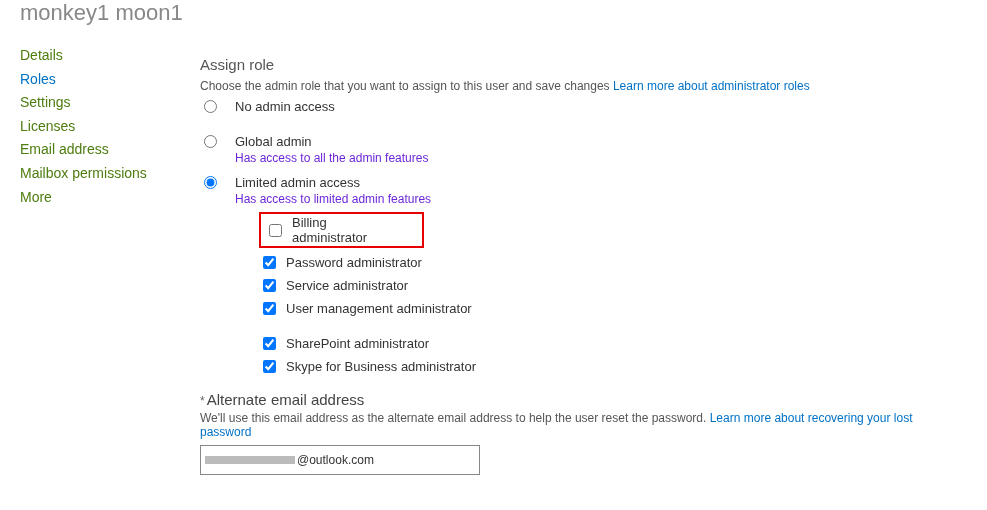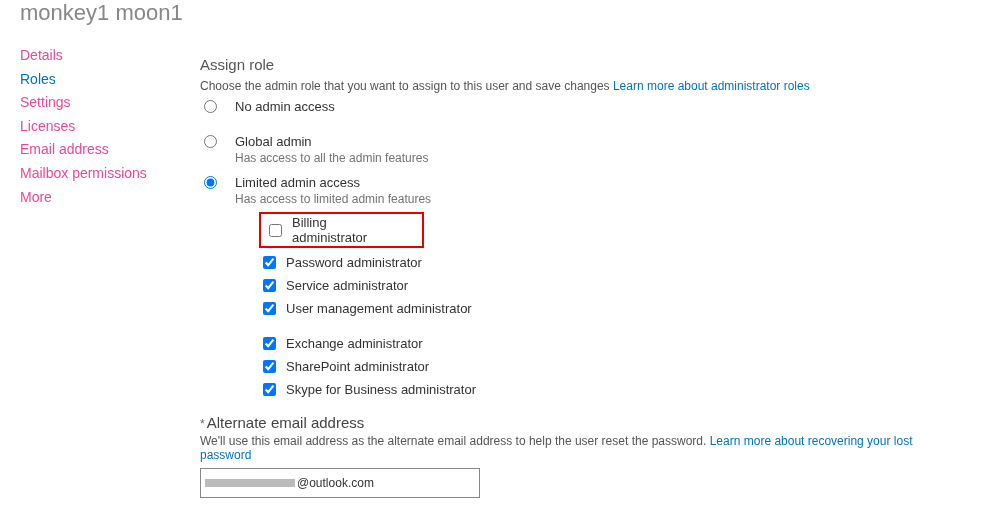--- a/index.html
+++ b/index.html
@@ -18,21 +18,21 @@
       font-weight: 300;
       color: #888;
     }
     .sidebar {
       width: 200px;
       padding: 8px 0 0 20px;
       flex-shrink: 0;
     }
     .sidebar-item {
       padding: 2px 0;
-      color: #ec4899;
+      color: #4d7c0f;
       cursor: pointer;
       font-size: 14px;
       line-height: 1.4;
     }
     .sidebar-item.active { color: #0072c6; }
     .main { flex: 1; padding: 0 20px 20px 0; }
     .section-title {
       font-size: 15px;
       color: #555;
       margin: 20px 0 6px 0;
@@ -51,21 +51,21 @@
     }
     .radio-row.spaced { margin-bottom: 20px; }
     .radio {
       width: 13px; height: 13px;
       margin: 1px 18px 0 4px;
       flex-shrink: 0;
     }
     .radio-label { font-size: 13px; color: #333; }
     .radio-sub {
       font-size: 12px;
-      color: #737373;
+      color: #6d28d9;
       margin-top: 2px;
     }
     .check-group { margin-left: 26px; margin-top: 6px; }
     .check-row {
       display: flex;
       align-items: center;
       margin-bottom: 6px;
       padding: 1px 2px;
     }
     .check-row.highlight {
@@ -163,24 +163,20 @@
           </div>
           <div class="check-row">
             <input type="checkbox" class="checkbox" checked="" style="">
             <span class="check-label">User management administrator</span>
           </div>
 
           <div class="gap"></div>
 
           <div class="check-row">
             <input type="checkbox" class="checkbox" checked="" style="">
-            <span class="check-label">Exchange administrator</span>
-          </div>
-          <div class="check-row">
-            <input type="checkbox" class="checkbox" checked="" style="">
             <span class="check-label">SharePoint administrator</span>
           </div>
           <div class="check-row">
             <input type="checkbox" class="checkbox" checked="" style="">
             <span class="check-label">Skype for Business administrator</span>
           </div>
         </div>
       </div>
     </div>
 

